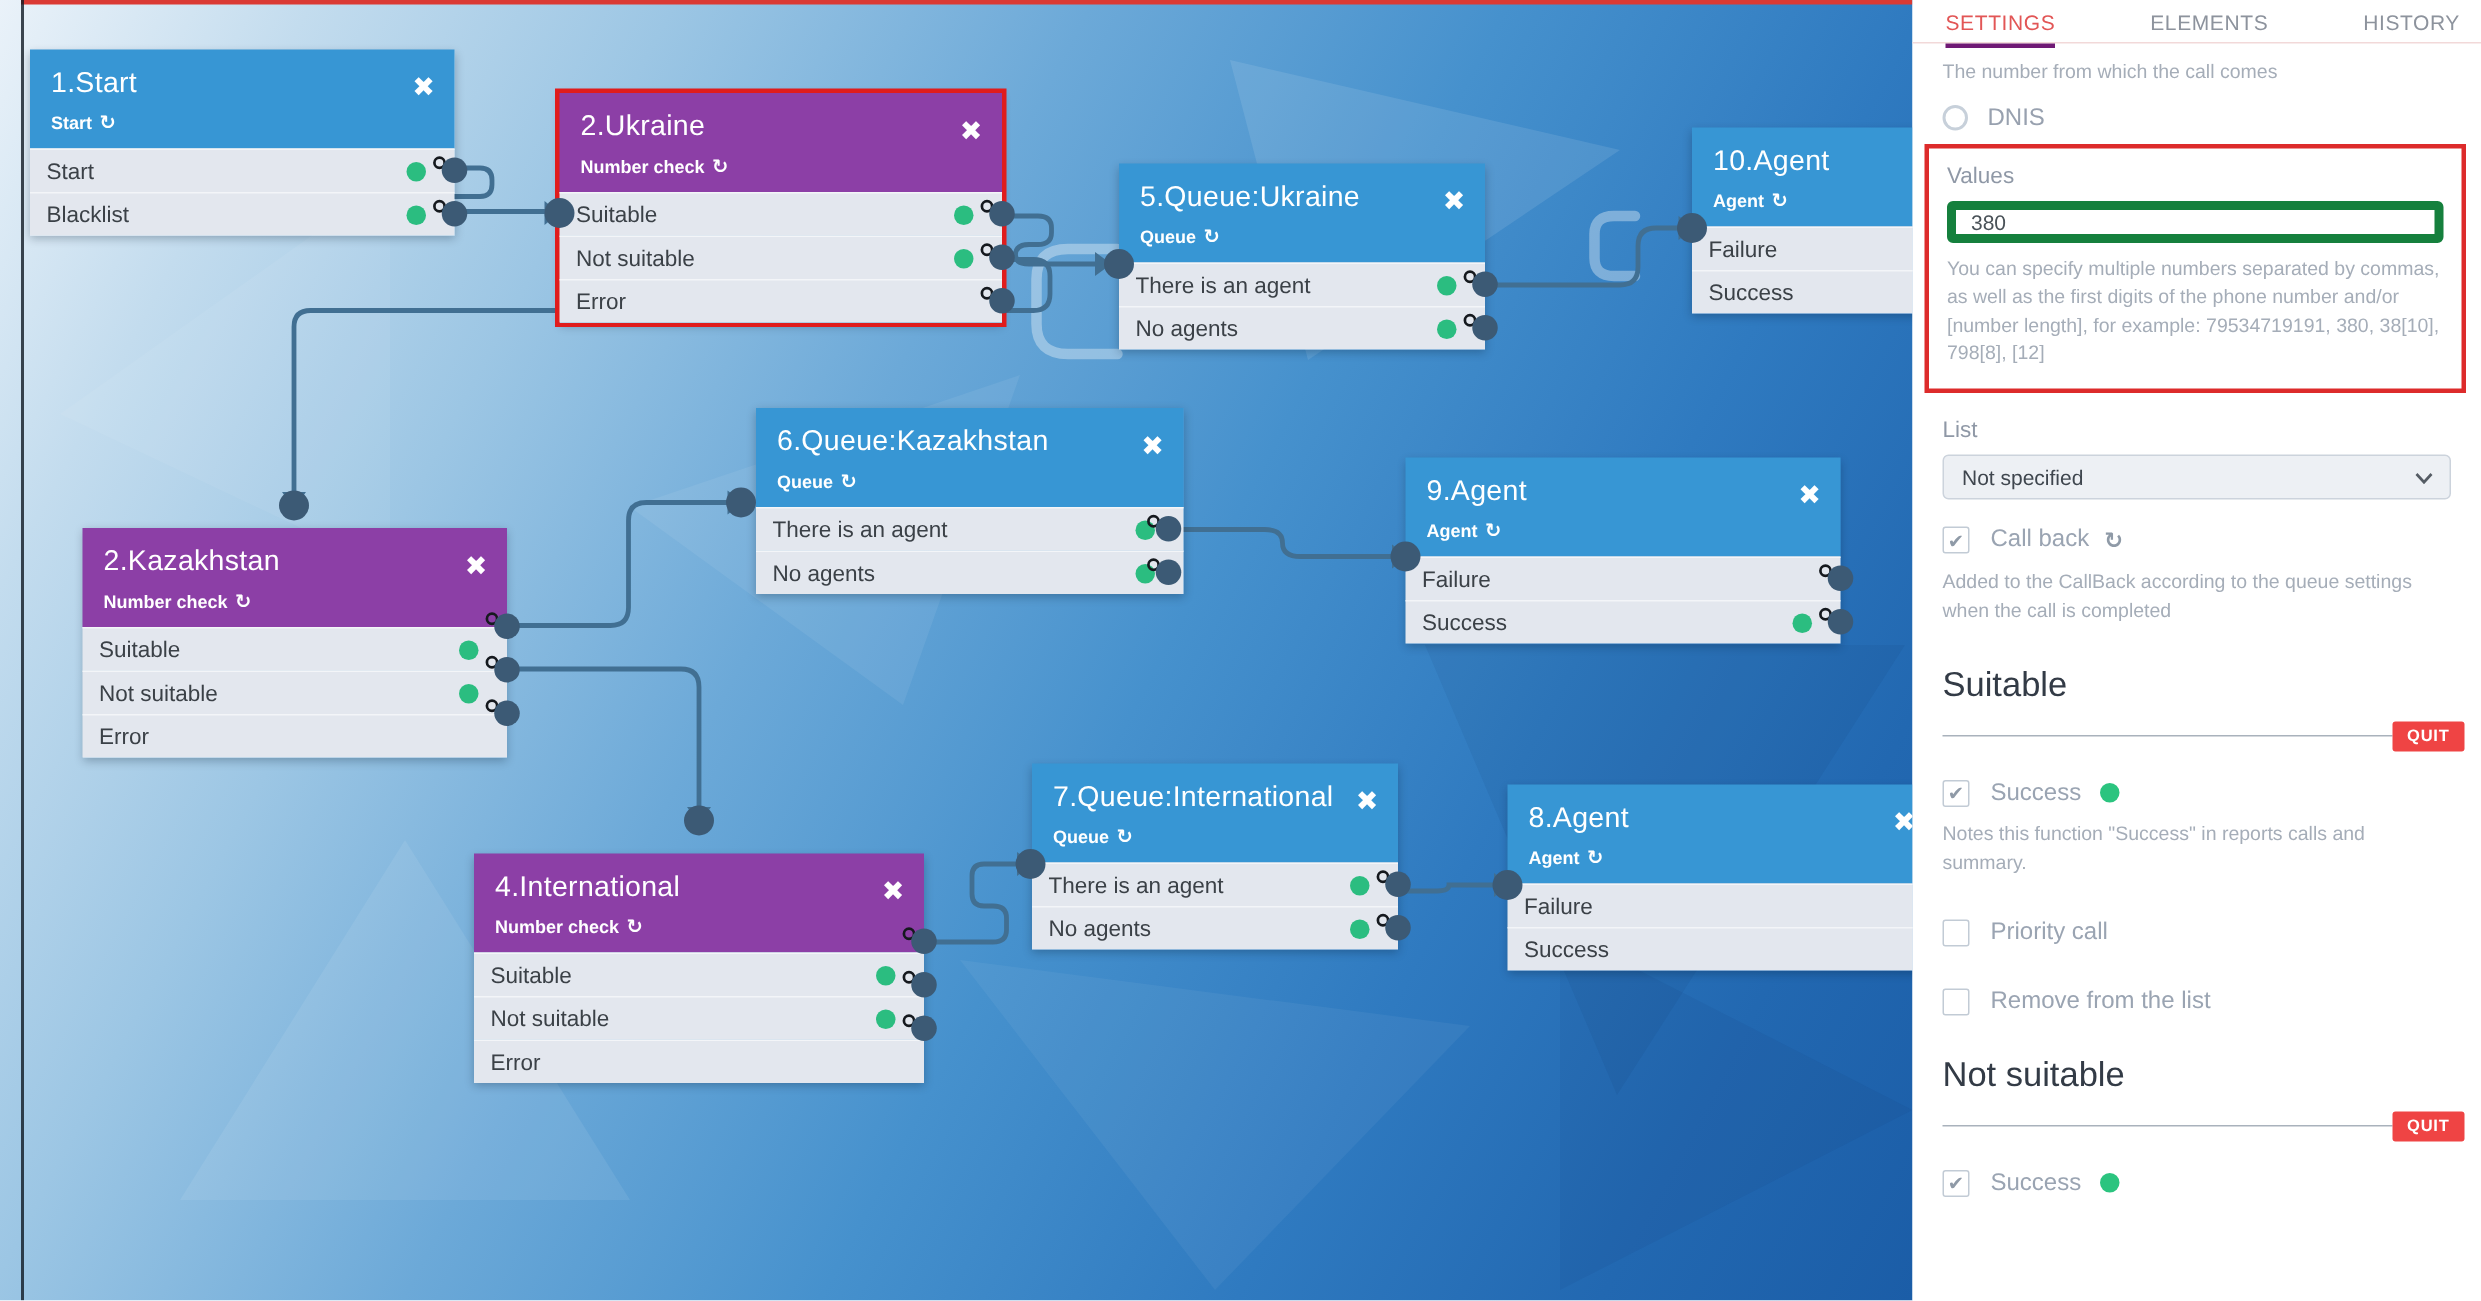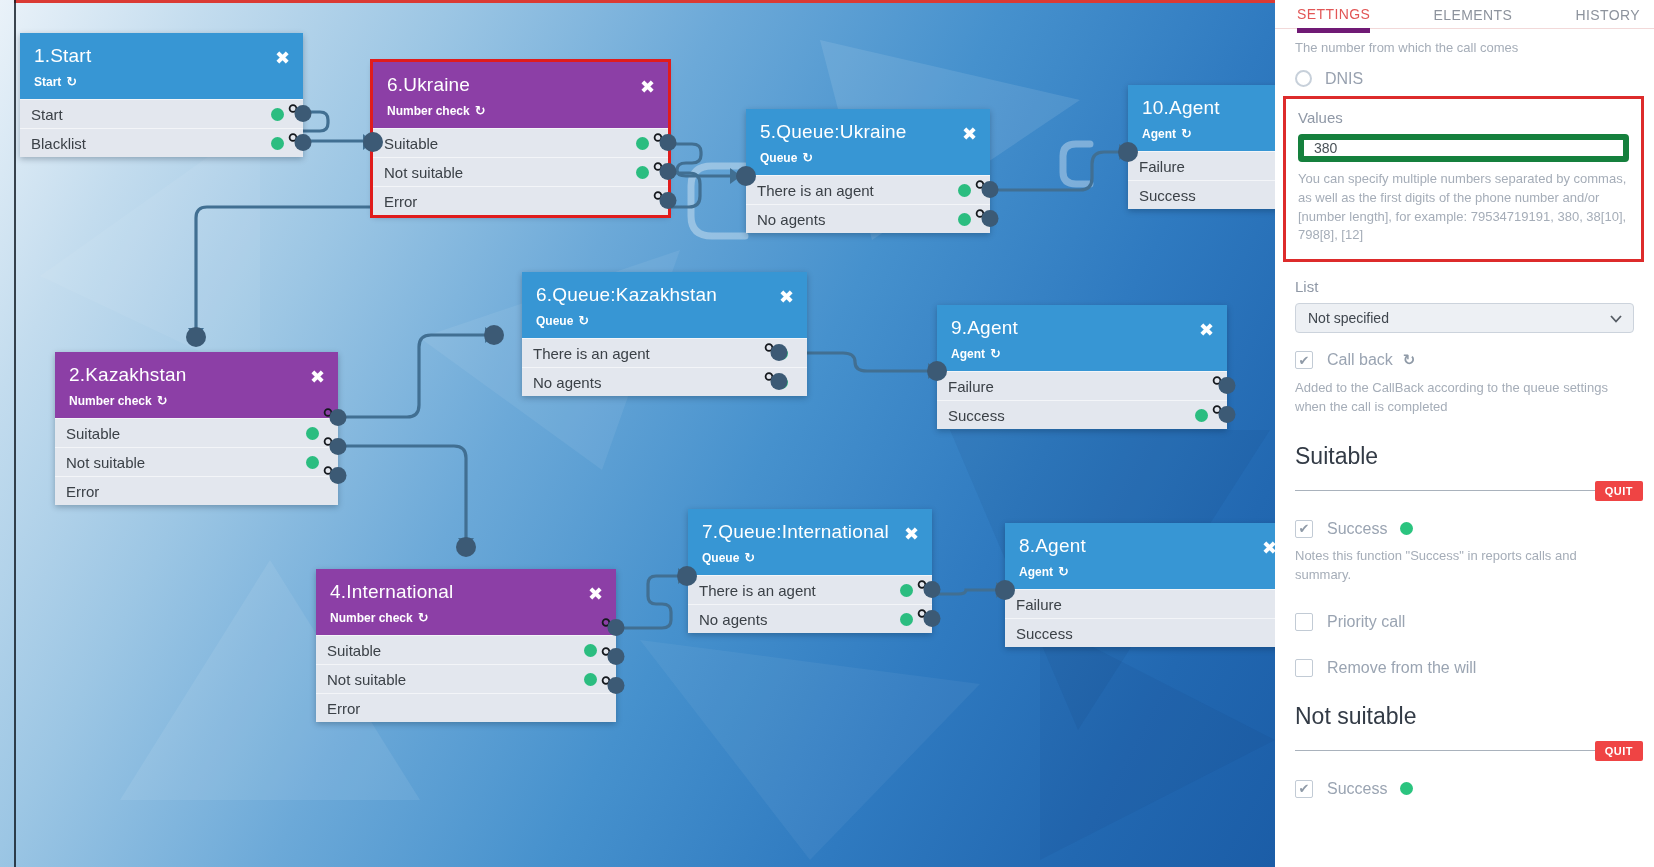--- a/index.html
+++ b/index.html
@@ -30,21 +30,21 @@
     padding:0 30px 0 11px; border-top:1px solid #f3f5f8; }
   .node-row:first-of-type { border-top:none; }
   .row-label { font-size:15px; color:#3b4147; white-space:nowrap; }
   .row-dot { position:absolute; right:19px; top:8px; width:13px; height:13px; border-radius:50%; background:#2bbd80; }
 
   
   #panel { position:absolute; left:1275px; top:0; width:379px; height:867px; background:#fff; z-index:10; }
   #tabs { display:flex; justify-content:space-between; align-items:center; padding:8px 14px 0 22px; height:29px;
     border-bottom:1px solid #f2d9d9; }
   .tab { font-size:14px; letter-spacing:.4px; color:#8d939d; padding-bottom:6px; cursor:pointer; white-space:nowrap; }
-  .tab.active { color:#e25656; border-bottom:5px solid #701a75; margin-bottom:-2px; }
+  .tab.active { color:#e25656; border-bottom:3px solid #701a75; margin-bottom:-2px; }
   #panel-content { padding:10px 20px 0 20px; }
   .hint { font-size:13px; color:#a5adb8; line-height:1.45; }
   .field-label { font-size:15px; color:#8f98a6; }
   .radio-row { display:flex; align-items:center; margin-top:12px; }
   .radio { width:17px; height:17px; border:2px solid #c7d0da; border-radius:50%; background:#fff; }
   .radio-label { margin-left:13px; font-size:16px; color:#98a1af; }
   #values-box { border:3px solid #dd2b2b; margin:8px -10px 0 -12px; padding:10px 12px 14px 12px; }
   #values-input { display:block; width:100%; height:28px; margin-top:8px; border:6px solid #15803d; border-radius:4px;
     padding:0 10px; font-size:14px; color:#4a5258; background:#fff; font-family:inherit; }
   #list-select { position:relative; margin-top:8px; height:30px; background:#edf0f4; border:1px solid #ccd3dc; border-radius:4px;
@@ -113,21 +113,21 @@
             <span class="row-label">Start</span>
             <span class="row-dot"></span>
           </div>
           <div class="node-row">
             <span class="row-label">Blacklist</span>
             <span class="row-dot"></span>
           </div>
         </div>
         <div class="node selected" style="left: 373px; top: 62px; width: 295px;">
           <div class="node-header purple">
-            <div class="node-title">6.Ukraine</div>
+            <div class="node-title">2.Ukraine</div>
             <div class="node-subtitle">Number check<span class="refresh-glyph">↻</span></div>
             <div class="node-close">✖</div>
           </div>
           <div class="node-row">
             <span class="row-label">Suitable</span>
             <span class="row-dot"></span>
           </div>
           <div class="node-row">
             <span class="row-label">Not suitable</span>
             <span class="row-dot"></span>
@@ -156,21 +156,21 @@
             <div class="node-title">10.Agent</div>
             <div class="node-subtitle">Agent<span class="refresh-glyph">↻</span></div>
           </div>
           <div class="node-row">
             <span class="row-label">Failure</span>
           </div>
           <div class="node-row">
             <span class="row-label">Success</span>
           </div>
         </div>
-        <div class="node" style="left: 522px; top: 272px; width: 285px;">
+        <div class="node" style="left: 504px; top: 272px; width: 285px;">
           <div class="node-header blue">
             <div class="node-title">6.Queue:Kazakhstan</div>
             <div class="node-subtitle">Queue<span class="refresh-glyph">↻</span></div>
             <div class="node-close">✖</div>
           </div>
           <div class="node-row">
             <span class="row-label">There is an agent</span>
             <span class="row-dot"></span>
           </div>
           <div class="node-row">
@@ -410,21 +410,21 @@
             <div class="check-label">Success</div>
             <div class="green-dot"></div>
           </div>
           <div class="hint item-help">Notes this function "Success" in reports calls and summary.</div>
           <div class="check-row" style="margin-top: 28px;">
             <div class="checkbox"></div>
             <div class="check-label">Priority call</div>
           </div>
           <div class="check-row" style="margin-top: 28px;">
             <div class="checkbox"></div>
-            <div class="check-label">Remove from the will</div>
+            <div class="check-label">Remove from the list</div>
           </div>
           <div class="section-title">Not suitable</div>
           <div class="divider-row">
             <div class="divider-line"></div>
             <div class="quit-btn">QUIT</div>
           </div>
           <div class="check-row">
             <div class="checkbox">✔</div>
             <div class="check-label">Success</div>
             <div class="green-dot"></div>

